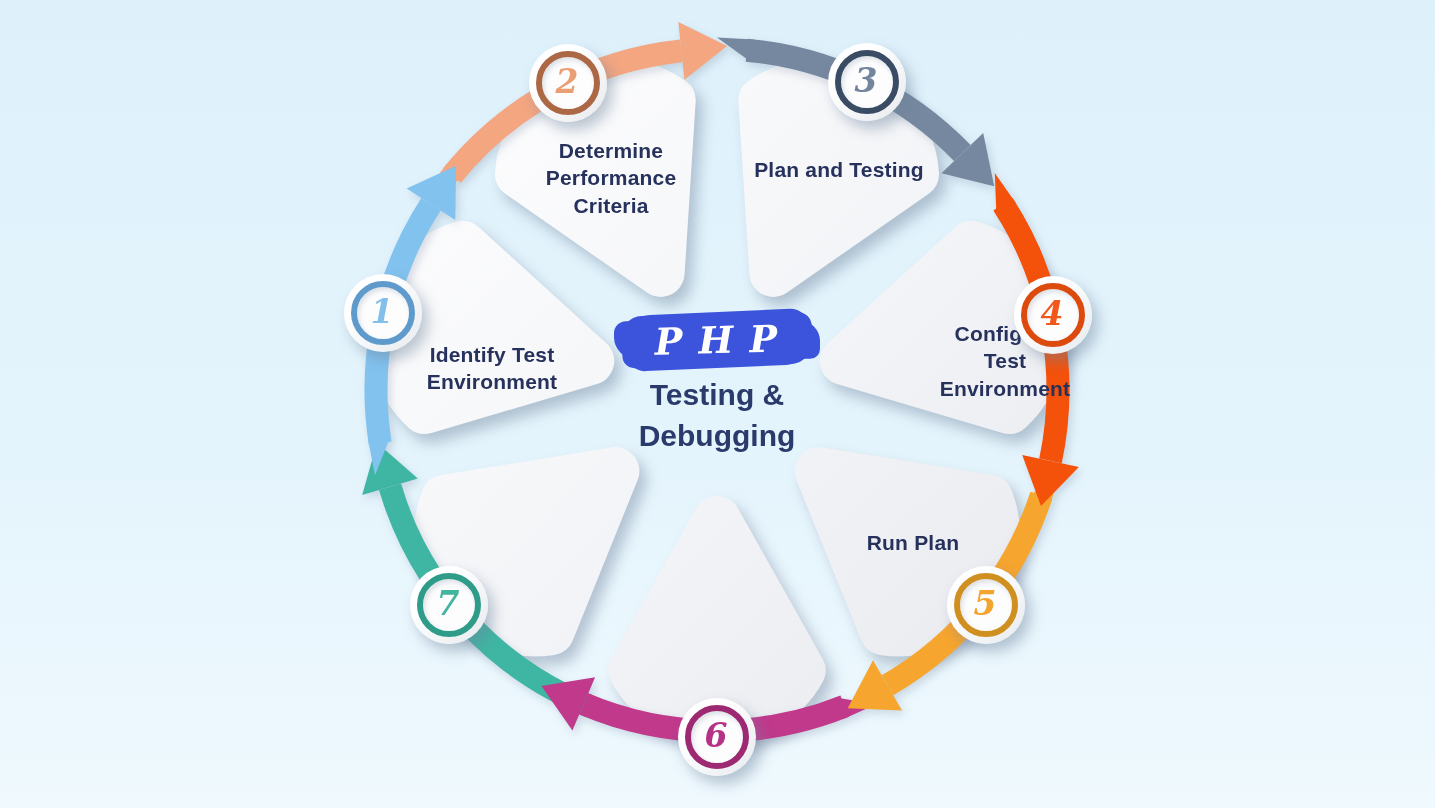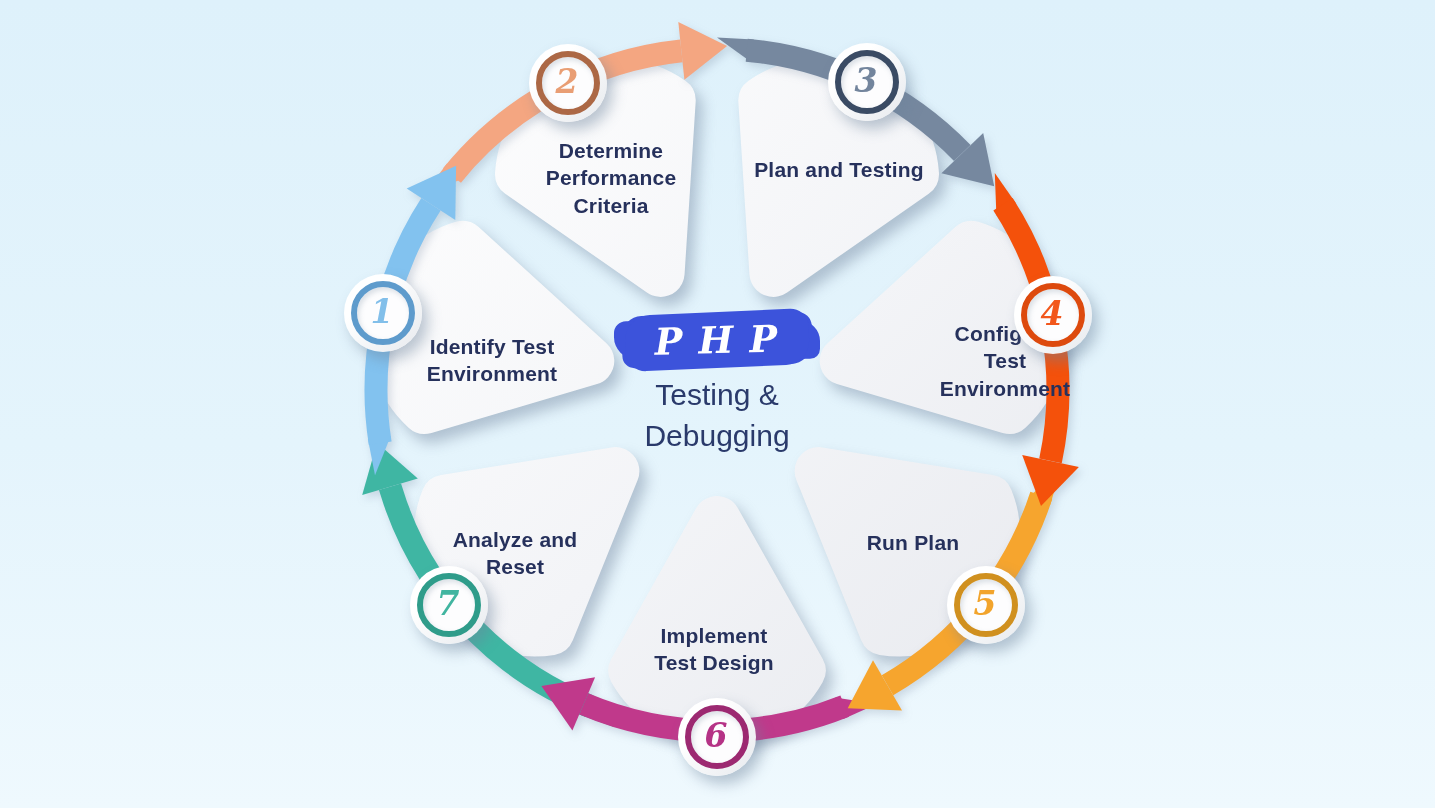--- a/index.html
+++ b/index.html
@@ -31,21 +31,21 @@
   .b1{left:344px;top:274px}.b2{left:529px;top:44px}.b3{left:828px;top:43px}
   .b4{left:1014px;top:276px}.b5{left:947px;top:566px}.b6{left:678px;top:698px}
   .b7{left:410px;top:566px}
 
   
   .plabel{
     position:absolute; transform:translate(-50%,-50%);
     text-align:center; font-weight:bold; font-size:21px; line-height:1.3;
     color:var(--label-color,#26315c); letter-spacing:.2px;
   }
-  .l1{left:492px;top:360px;width:180px}
+  .l1{left:492px;top:368px;width:180px}
   .l2{left:611px;top:178px;width:160px}
   .l3{left:839px;top:170px;width:240px}
   .l4{left:1005px;top:361px;width:140px}
   .l5{left:913px;top:543px;width:150px}
   .l6{left:714px;top:649px;width:130px}
   .l7{left:515px;top:553px;width:160px}
 
   
   #brush{
     position:absolute; left:717px; top:340px; width:190px; height:52px;
@@ -64,21 +64,21 @@
     background:var(--brush-color,#3c53db);
     border-radius:26px 18px 24px 20px; transform:rotate(-1deg); z-index:-1;
   }
   #brand{
     font-family:"DejaVu Serif", serif; font-style:italic; font-weight:bold;
     font-size:37px; letter-spacing:16px; padding-left:14px; color:#fff;
   }
   #title{
     position:absolute; left:717px; top:415px; width:200px;
     transform:translate(-50%,-50%);
-    text-align:center; font-weight:normal; font-size:30px; line-height:1.35;
+    text-align:center; font-weight:bold; font-size:30px; line-height:1.35;
     color:#2a3a6b;
   }
 </style>
 </head>
 <body>
 
 <div id="stage" style="background: linear-gradient(rgb(222, 241, 251) 0%, rgb(228, 244, 252) 55%, rgb(239, 249, 254) 100%); --label-color: #26315C; --brush-color: #3C53DB;">
 
   <svg id="diagram" width="1435" height="808" viewBox="0 0 1435 808">
     <defs>
@@ -134,22 +134,20 @@
           <polygon points="456.1,165.7 406.7,188.5 455.3,220.1" fill="#82C2EF"></polygon>
         </g>
       </g>
   </svg>
 
   <div class="plabel l1">Identify Test Environment</div>
   <div class="plabel l2">Determine Performance Criteria</div>
   <div class="plabel l3">Plan and Testing</div>
   <div class="plabel l4">Configure Test Environment</div>
   <div class="plabel l5">Run Plan</div>
-  <div class="plabel l6">Implement Test Design</div>
-  <div class="plabel l7">Analyze and Reset</div>
 
   <div class="badge b1">
     <div class="ring" style="border-color: rgb(94, 155, 204);">
       <span class="num" style="color: rgb(130, 191, 234);">1</span>
     </div>
   </div>
   <div class="badge b2">
     <div class="ring" style="border-color: rgb(172, 104, 69);">
       <span class="num" style="color: rgb(233, 158, 116);">2</span>
     </div>

